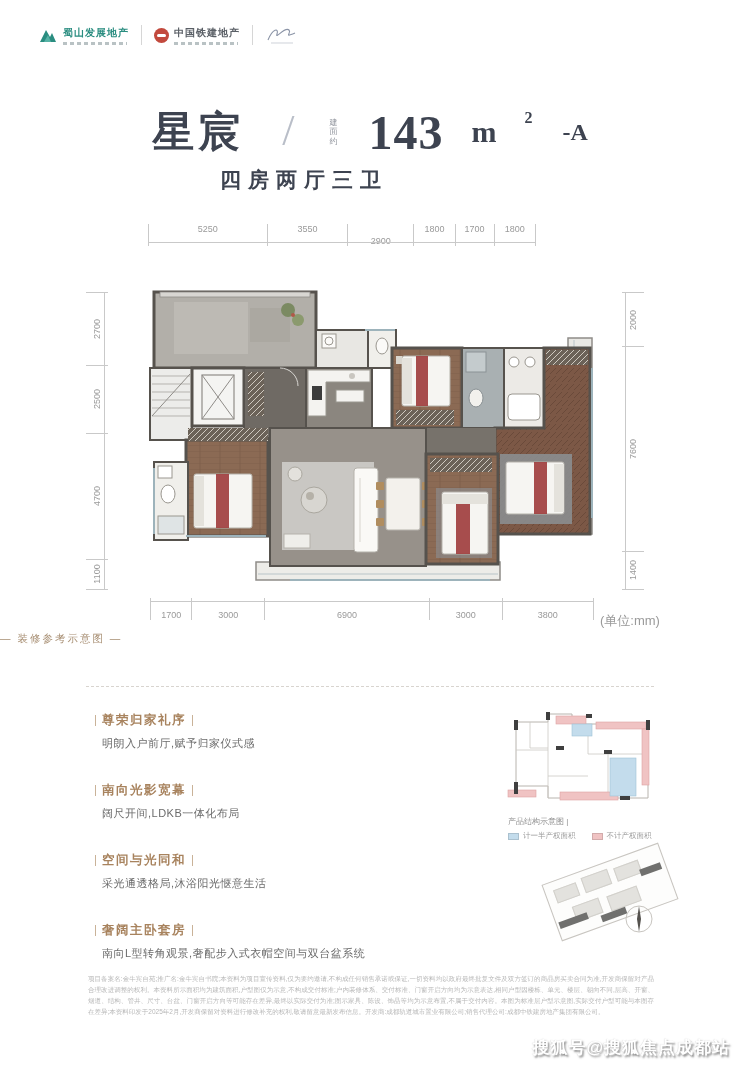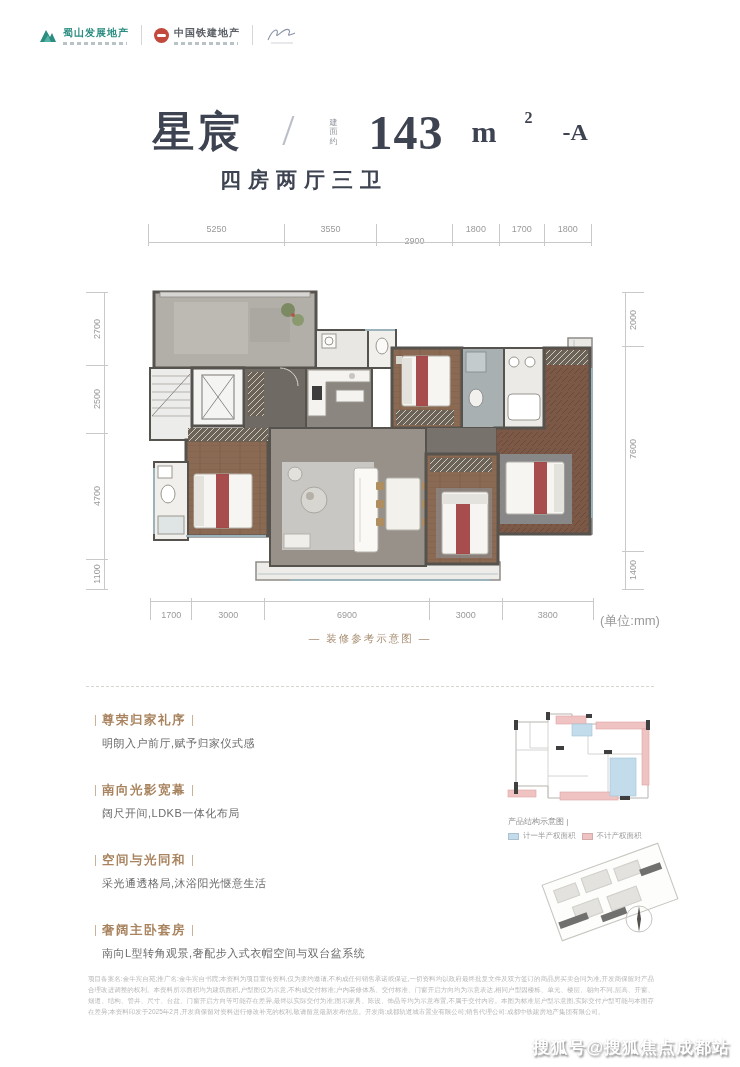--- a/index.html
+++ b/index.html
@@ -44,38 +44,38 @@
   .dims-h.line-top::after{content:"";position:absolute;left:0;right:0;top:3px;height:1px;background:#c9c9c9;}
   .dim-label{font-size:9px;color:#9a9a9a;}
   .dims-v{position:absolute;display:flex;flex-direction:column;width:22px;}
   .dims-v .dim-seg{position:relative;display:flex;align-items:center;justify-content:center;border-bottom:1px solid #c9c9c9;}
   .dims-v .dim-seg:first-child{border-top:1px solid #c9c9c9;}
   .dims-v .dim-label{transform:rotate(-90deg);white-space:nowrap;}
   .dims-v.line-right::after{content:"";position:absolute;top:0;bottom:0;right:3px;width:1px;background:#c9c9c9;}
   .dims-v.line-left::after{content:"";position:absolute;top:0;bottom:0;left:3px;width:1px;background:#c9c9c9;}
   .dim-unit{position:absolute;font-size:13px;color:#9a9a9a;}
 
-  .plan-caption{position:absolute;left:0;top:632px;width:740px;text-align:center;
+  .plan-caption{position:absolute;left:0;top:632px;width:740px;text-align:left;
                 font-size:10.5px;color:#a78e72;letter-spacing:2px;}
 
   .divider-dashed{position:absolute;left:86px;top:686px;width:568px;border-top:1px dashed #d8d4cf;}
 
   
   .features{position:absolute;left:95px;top:712px;width:360px;}
   .feature{margin-bottom:31px;}
   .f-title{font-family:"Liberation Serif","DejaVu Serif",serif;font-size:12.5px;font-weight:bold;
            color:#a8835e;letter-spacing:1.5px;display:flex;align-items:center;}
   .f-title::before,.f-title::after{content:"";width:1px;height:11px;background:#c9b298;margin:0 6px;}
   .f-title::before{margin-left:0;}
   .f-desc{margin-top:7px;font-size:11px;color:#6b6b6b;letter-spacing:0.5px;padding-left:7px;}
 
   
   .mini{position:absolute;left:500px;top:700px;width:165px;}
   .mini-caption{font-size:8px;color:#8f8f8f;margin-top:4px;padding-left:8px;}
-  .legend{display:flex;gap:6px;padding-left:8px;margin-top:4px;align-items:center;}
+  .legend{display:flex;gap:16px;padding-left:8px;margin-top:4px;align-items:center;}
   .legend-item{display:flex;align-items:center;gap:4px;}
   .legend-swatch{width:9px;height:5px;border:1px solid rgba(0,0,0,0.12);}
   .legend-label{font-size:7.5px;color:#9a9a9a;}
 
   
   .keyplan{position:absolute;left:548px;top:862px;width:122px;height:58px;
            border:1px solid #c8c5c0;background:#fdfdfc;transform:rotate(-20deg);}
   .keyplan .unit{position:absolute;background:#e3e2de;border:1px solid #d2d0cb;}
   .keyplan .dark{position:absolute;background:#70706e;}
   .compass{position:absolute;left:622px;top:902px;width:34px;height:34px;}
@@ -129,21 +129,21 @@
       <span class="t-slash">/</span>
       <span class="t-prefix">建面约</span>
       <span class="t-area">143</span>
       <span class="t-unit">m</span>
       <span class="t-sup">2</span>
       <span class="t-suffix">-A</span>
     </div>
   </div>
   <div class="subtitle">四房两厅三卫</div>
 
-  <div class="dims-h line-bottom" style="left:148px;top:224px;width:444px;">
+  <div class="dims-h line-bottom" style="left:148px;top:224px;width:388px;">
       <div class="dim-seg" style="flex-grow: 5250; flex-basis: 0px;">
         <span class="dim-label">5250</span>
       </div>
       <div class="dim-seg" style="flex-grow: 3550; flex-basis: 0px;">
         <span class="dim-label">3550</span>
       </div>
       <div class="dim-seg" style="flex-grow: 2900; flex-basis: 0px; align-items: flex-end;">
         <span class="dim-label">2900</span>
       </div>
       <div class="dim-seg" style="flex-grow: 1800; flex-basis: 0px;">

